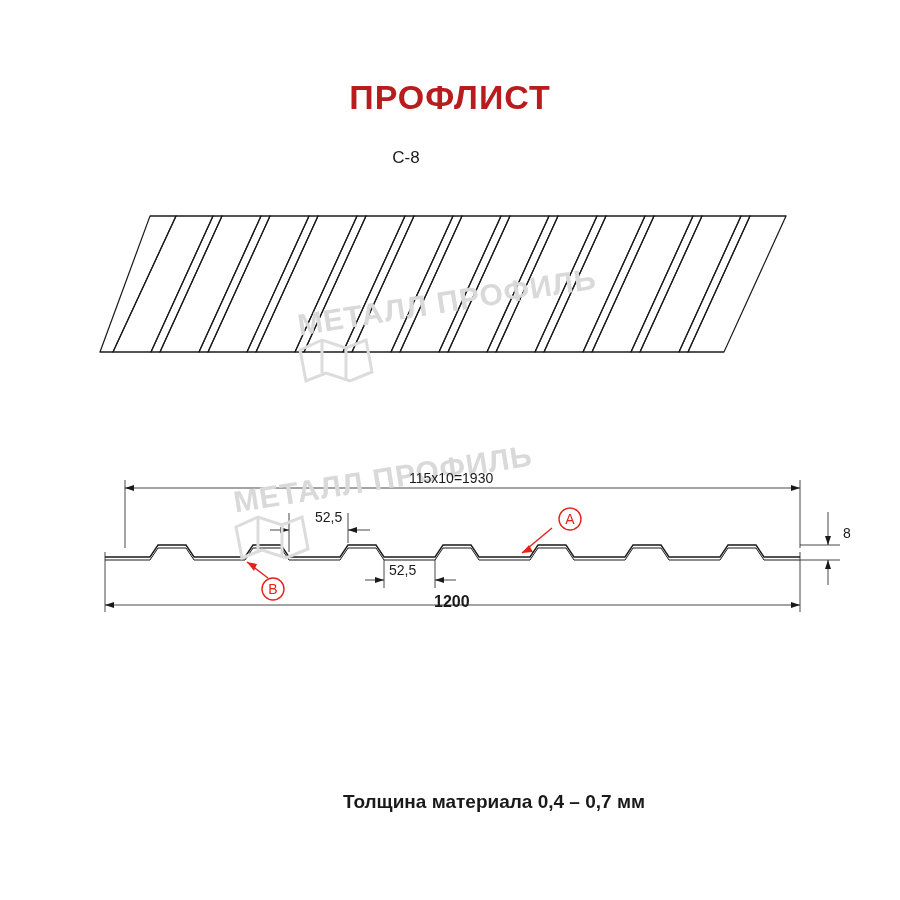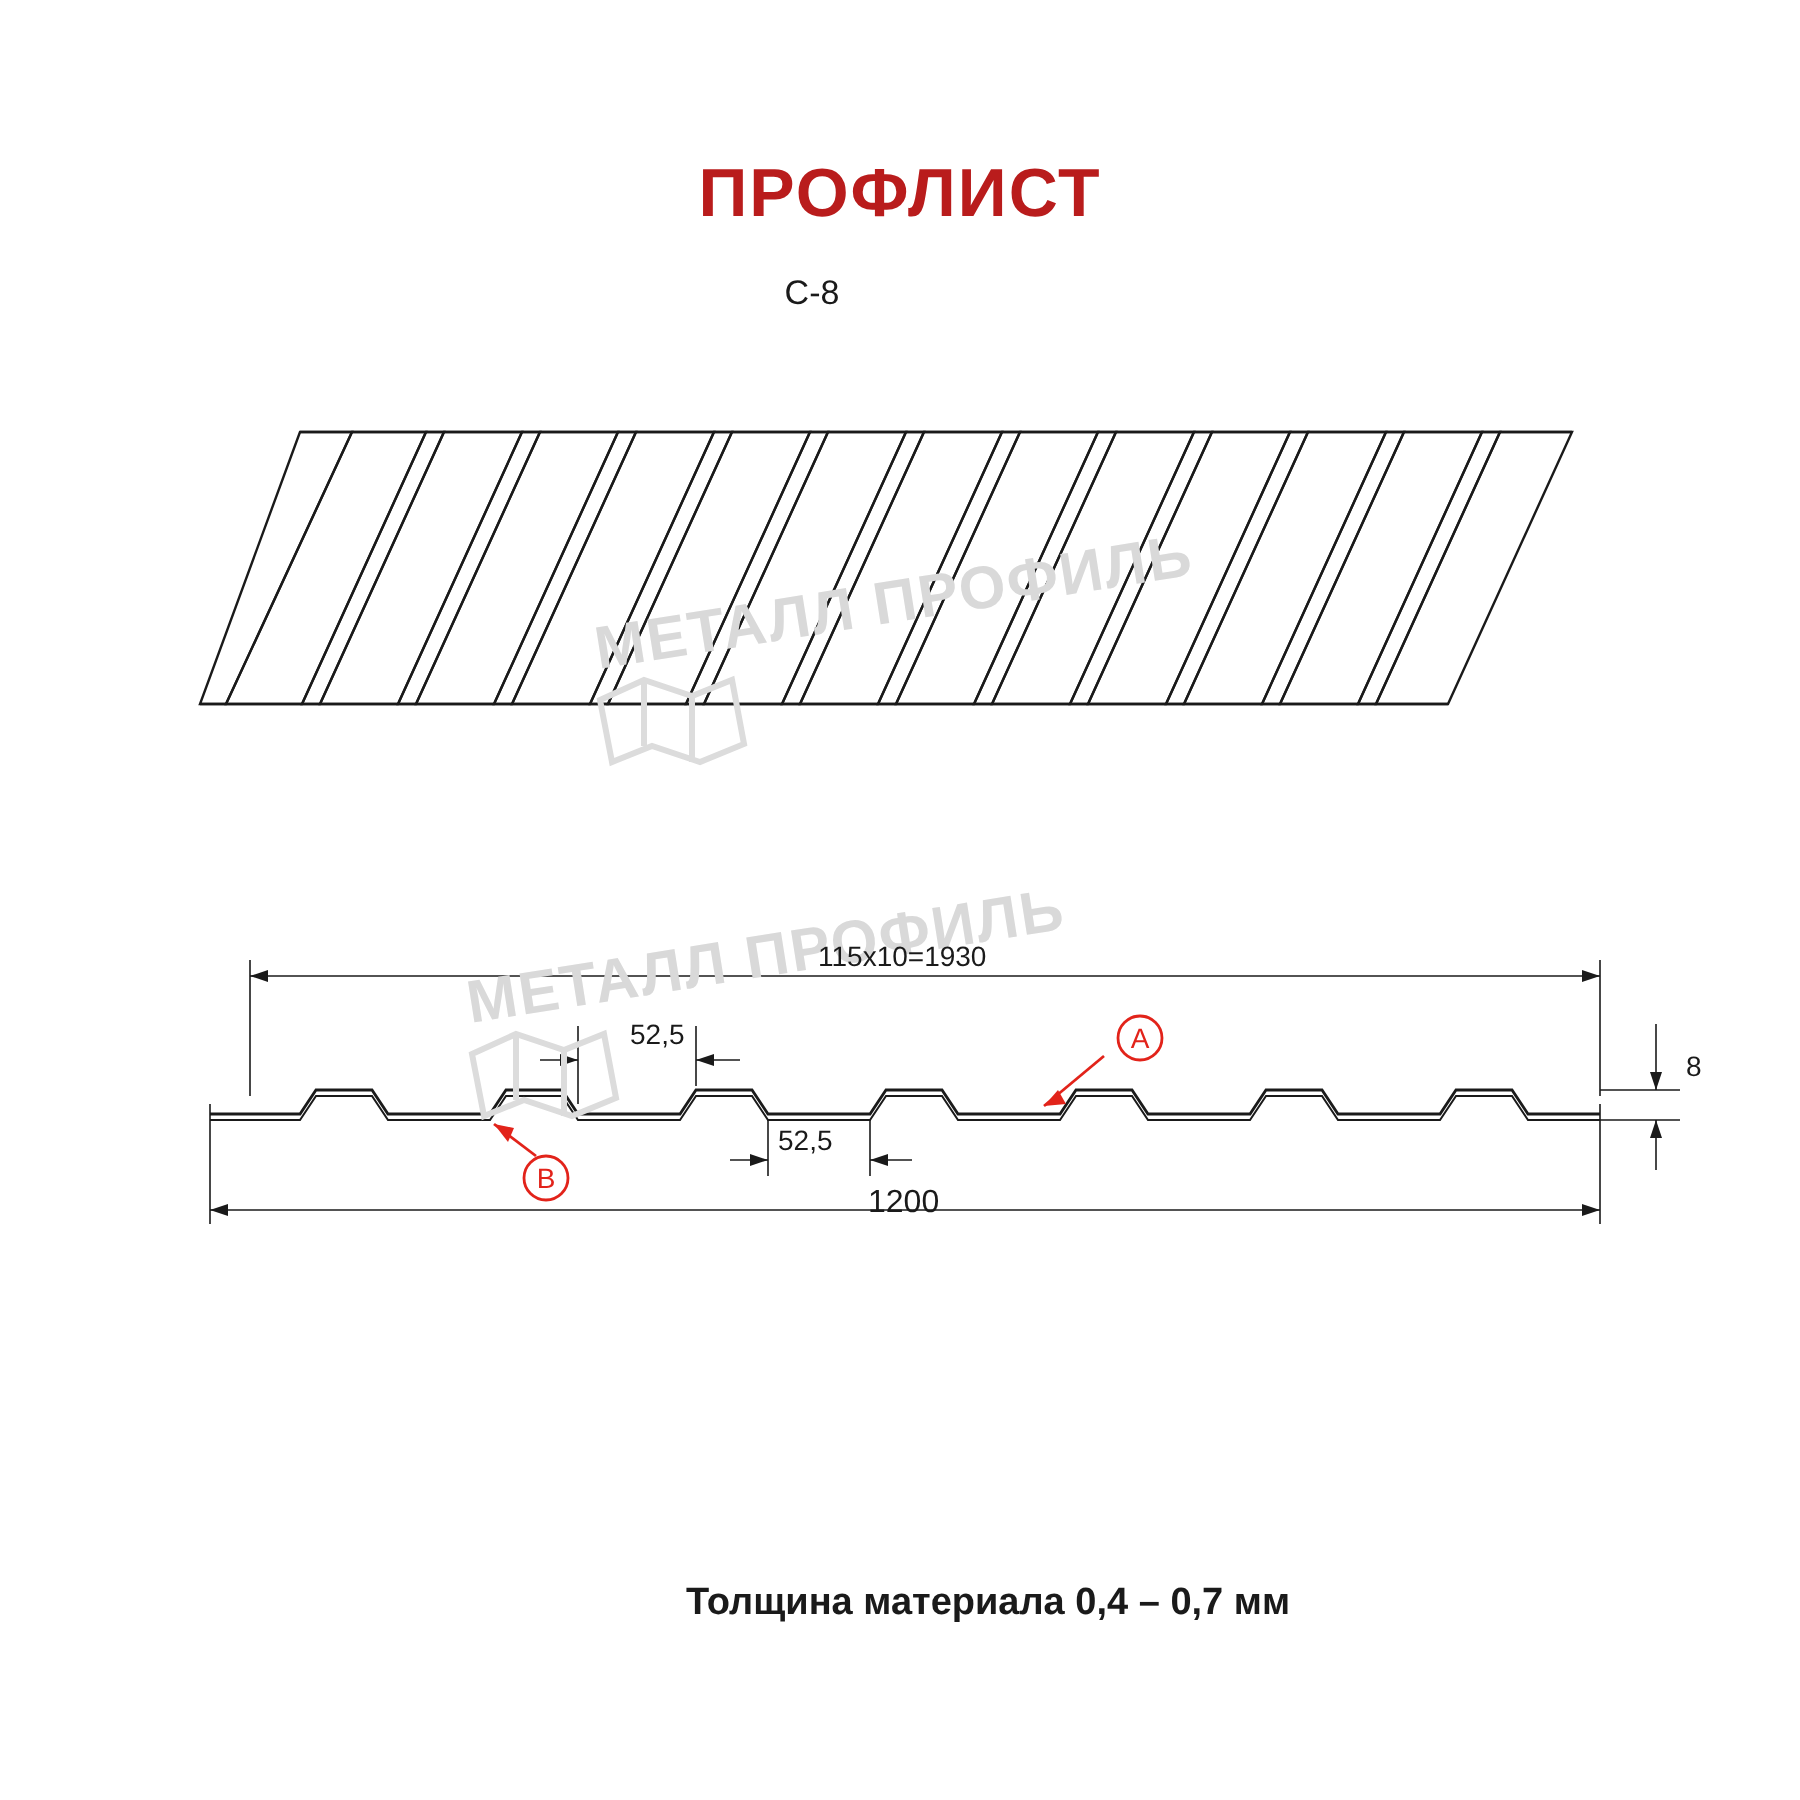--- a/index.html
+++ b/index.html
@@ -28,21 +28,21 @@
     width: 900px;
     text-align: center;
     font-size: 34px;
     font-weight: bold;
     letter-spacing: 1px;
     color: #b91c1c;
   }
   .subtitle {
     position: absolute;
     left: 0;
-    top: 137px;
+    top: 148px;
     width: 812px;
     text-align: center;
     font-size: 17px;
     color: #1a1a1a;
   }
   .footer {
     position: absolute;
     left: 0;
     top: 791px;
     width: 900px;
@@ -230,19 +230,19 @@
     <path d="M282 525 l0 33"></path>
   </g>
 </svg>
 
 <div class="wm wm1">МЕТАЛЛ ПРОФИЛЬ</div>
 <div class="wm wm2">МЕТАЛЛ ПРОФИЛЬ</div>
 
 <div class="dim-label" style="left:409px; top:470px;">115х10=1930</div>
 <div class="dim-label" style="left:315px; top:509px;">52,5</div>
 <div class="dim-label" style="left:389px; top:562px;">52,5</div>
-<div class="dim-label" style="left:434px; top:593px; font-size:16px;">1200</div>
+<div class="dim-label" style="left:434px; top:593px; font-size:16px;font-weight:bold;">1200</div>
 <div class="dim-label" style="left:843px; top:525px;">8</div>
 
 <div class="callout-letter" style="left:559px; top:511px;">A</div>
 <div class="callout-letter" style="left:262px; top:581px;">B</div>
 
 <div class="footer">Толщина материала 0,4 – 0,7 мм</div>
 
 </body></html>

